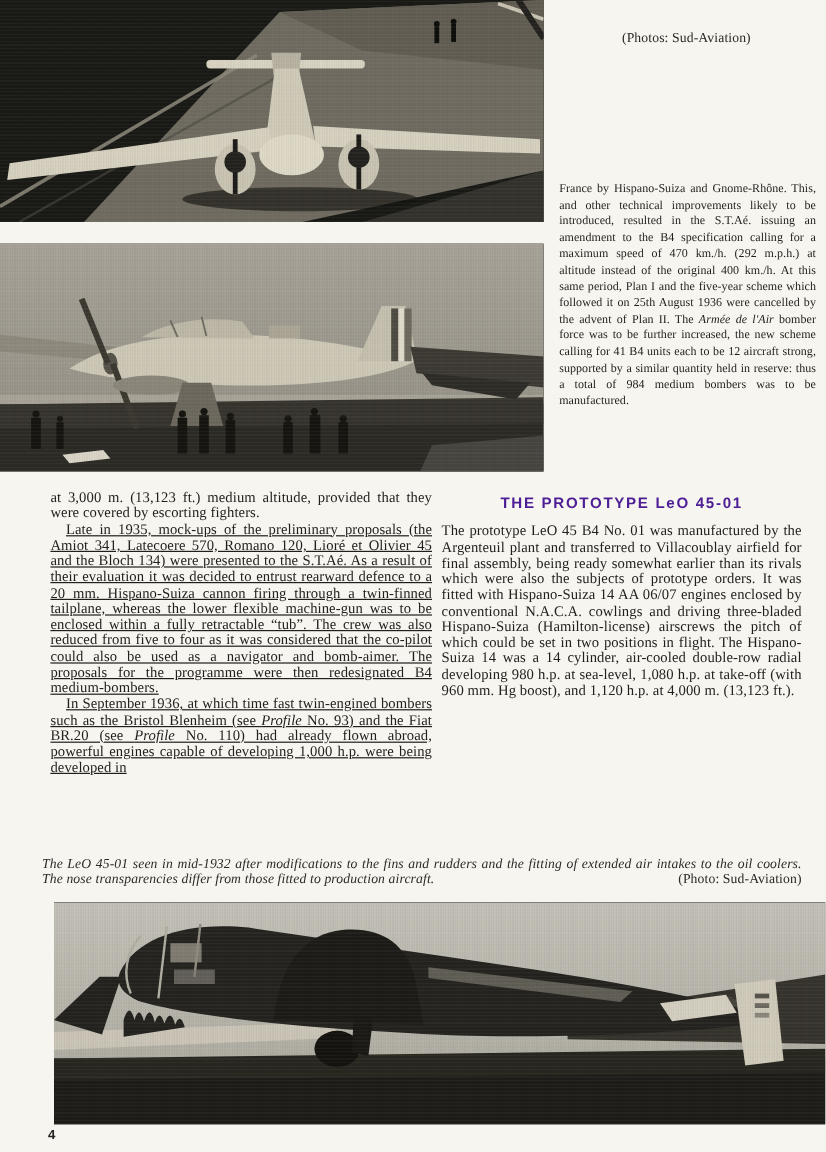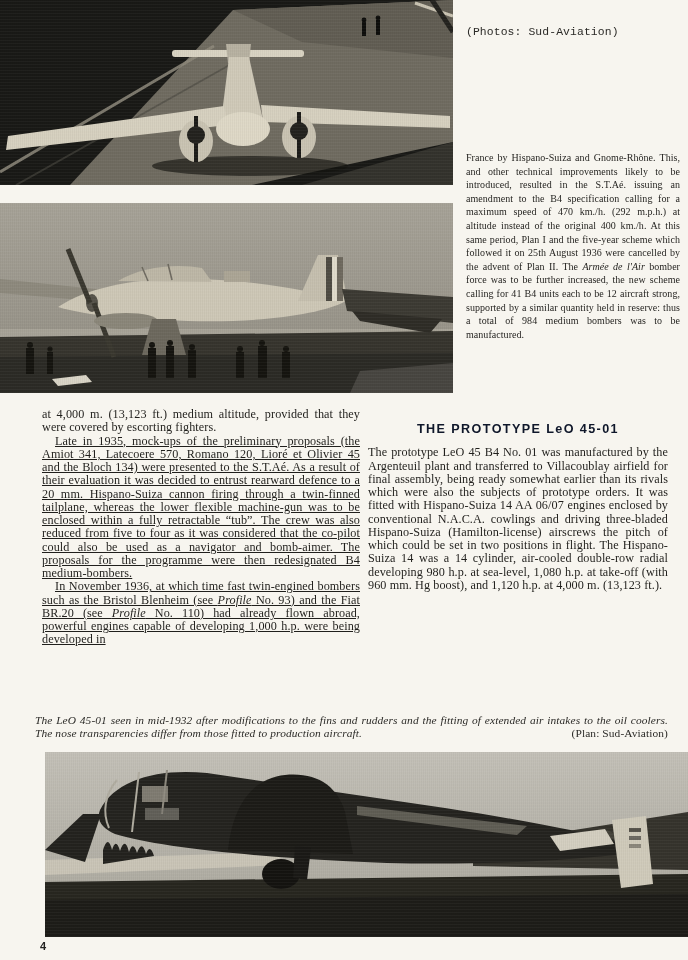--- a/index.html
+++ b/index.html
@@ -20,39 +20,39 @@
   .photo-top    { left:0;    top:0;    width:453px; height:185px; }
   .photo-mid    { left:0;    top:203px; width:453px; height:190px; }
   .photo-bottom { left:45px; top:752px; width:643px; height:185px; }
 
   .caption {
     font-style:italic; font-size:11.4px; line-height:13.1px; color:#2b2a27;
     text-align:justify; letter-spacing:0.1px;
   }
   .caption .credit { font-style:normal; }
   .caption-top { position:absolute; left:466px; top:26px; width:212px; }
-  .caption-top .credit { display:block; text-align:left; margin-top:0;font-family:Liberation Mono, monospace; }
+  .caption-top .credit { display:block; text-align:center; margin-top:0; }
   .caption-bottom { position:absolute; left:35px; top:714px; width:633px; }
   .caption-bottom .credit { position:absolute; right:0; bottom:0; }
 
   .right-intro {
     position:absolute; left:466px; top:151px; width:214px;
     font-size:10px; line-height:13.6px; text-align:justify; letter-spacing:0.05px;
   }
   .col { position:absolute; top:408px; font-size:12.2px; line-height:13.25px;
          text-align:justify; letter-spacing:0.08px; }
   .col-left  { left:42px;  width:318px; }
   .col-right { left:368px; width:300px; }
   .col p { margin:0; }
   .col p.indent { text-indent:13px;text-decoration:underline; }
 
   h2.section-heading {
     font-family:"Liberation Sans", sans-serif; font-weight:bold;
     font-size:12.6px; letter-spacing:1.4px; text-align:center;
-    margin:15px 0 10px 0; color:#0f172a; white-space:nowrap;
+    margin:5px 0 10px 0; color:#4c1d95; white-space:nowrap;
   }
   .page-number {
     position:absolute; left:40px; top:940px;
     font-family:"Liberation Sans", sans-serif; font-weight:bold; font-size:11px;
     color:#232220;
   }
   i { font-style:italic; }
 </style>
 </head>
 <body>
@@ -141,33 +141,33 @@
         <circle cx="262" cy="140" r="3"></circle>
           <rect x="258" y="143" width="9" height="32"></rect>
         <circle cx="286" cy="146" r="3"></circle>
           <rect x="282" y="149" width="8" height="26"></rect>
       </g>
       <polygon points="52,176 86,172 92,179 58,183" fill="#d9d4c6"></polygon>
     </svg>
   </div>
 
   <div class="col col-left">
-    <p>at 4,000 m. (13,123 ft.) medium altitude, provided that they were covered by escorting fighters.</p>
+    <p>at 3,000 m. (13,123 ft.) medium altitude, provided that they were covered by escorting fighters.</p>
     <p class="indent">Late in 1935, mock-ups of the preliminary proposals (the Amiot 341, Latecoere 570, Romano 120, Lioré et Olivier 45 and the Bloch 134) were presented to the S.T.Aé.  As a result of their evaluation it was decided to entrust rearward defence to a 20 mm.  Hispano-Suiza cannon firing through a twin-finned tailplane, whereas the lower flexible machine-gun was to be enclosed within a fully retractable “tub”.  The crew was also reduced from five to four as it was considered that the co-pilot could also be used as a navigator and bomb-aimer. The proposals for the programme were then redesignated B4 medium-bombers.</p>
-    <p class="indent"><span>In November 1936, at which time fast twin-engined bombers such as the Bristol Blenheim (see </span><i>Profile</i><span> No. 93) and the Fiat BR.20 (see </span><i>Profile</i><span> No. 110) had already flown abroad, powerful engines capable of developing 1,000 h.p. were being developed in</span></p>
+    <p class="indent"><span>In September 1936, at which time fast twin-engined bombers such as the Bristol Blenheim (see </span><i>Profile</i><span> No. 93) and the Fiat BR.20 (see </span><i>Profile</i><span> No. 110) had already flown abroad, powerful engines capable of developing 1,000 h.p. were being developed in</span></p>
   </div>
 
   <div class="col col-right">
     <h2 class="section-heading">THE PROTOTYPE LeO 45-01</h2>
     <p>The prototype LeO 45 B4 No. 01 was manufactured by the Argenteuil plant and transferred to Villacoublay airfield for final assembly, being ready somewhat earlier than its rivals which were also the subjects of prototype orders.  It was fitted with Hispano-Suiza 14 AA 06/07 engines enclosed by conventional N.A.C.A. cowlings and driving three-bladed Hispano-Suiza (Hamilton-license) airscrews the pitch of which could be set in two positions in flight.  The Hispano-Suiza 14 was a 14 cylinder, air-cooled double-row radial developing 980 h.p. at sea-level, 1,080 h.p. at take-off (with 960 mm. Hg boost), and 1,120 h.p. at 4,000 m. (13,123 ft.).</p>
   </div>
 
   <div class="caption caption-bottom">
     <span>The LeO 45-01 seen in mid-1932 after modifications to the fins and rudders and the fitting of extended air intakes to the oil coolers. The nose transparencies differ from those fitted to production aircraft.</span>
-    <span class="credit">(Plan: Sud-Aviation)</span>
+    <span class="credit">(Photo: Sud-Aviation)</span>
   </div>
 
   <div class="photo photo-bottom">
     <svg width="643" height="185" viewBox="0 0 643 185" preserveAspectRatio="none">
       <defs>
         <linearGradient id="sky3" x1="0" y1="0" x2="0" y2="1">
           <stop offset="0" stop-color="#c3c0b7"></stop>
             <stop offset="1" stop-color="#a7a49a"></stop>
         </linearGradient>
       </defs>

